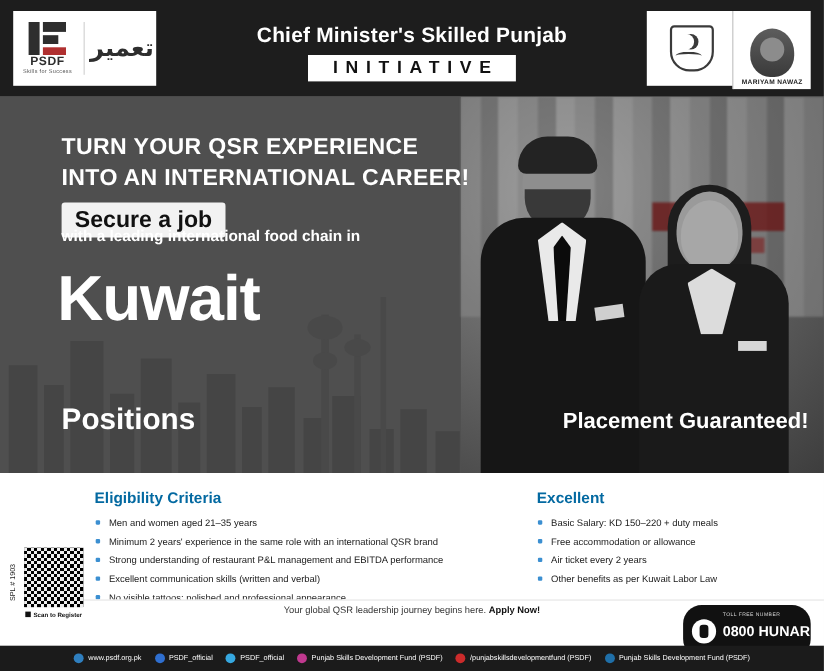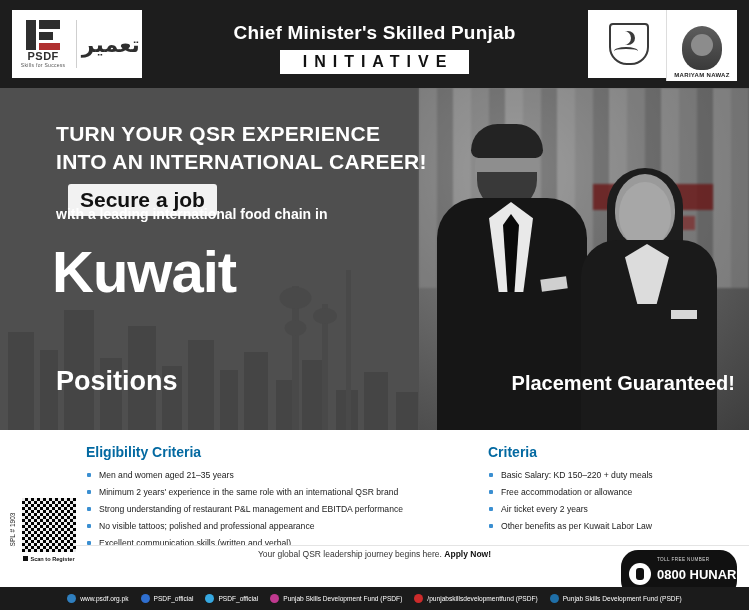--- a/index.html
+++ b/index.html
@@ -59,21 +59,21 @@
   .woman .head{position:absolute;left:36px;top:0;width:60px;height:72px;border-radius:50% 50% 46% 46%;background:#9a9a9a;}
   .woman .hair{position:absolute;left:28px;top:-6px;width:76px;height:96px;border-radius:40px 40px 24px 24px;background:#1d1d1d;}
   .woman .face{position:absolute;left:40px;top:8px;width:52px;height:64px;border-radius:50% 50% 46% 46%;background:#a7a7a7;}
   .woman .body{position:absolute;left:2px;top:66px;width:136px;height:190px;background:#1a1a1a;border-radius:36px 36px 0 0;}
   .woman .collar{position:absolute;left:46px;top:70px;width:44px;height:60px;background:#dcdcdc;clip-path:polygon(50% 0,100% 22%,72% 100%,28% 100%,0 22%);}
   .woman .badge{position:absolute;left:92px;top:136px;width:26px;height:9px;background:#d8d8d8;}
 
   .skyline{position:absolute;left:0;bottom:0;width:430px;height:190px;opacity:.55;}
 
   .hero-h1{position:absolute;left:56px;top:32px;color:#ffffff;font-size:21px;font-weight:bold;line-height:1.32;letter-spacing:.3px;}
-  .secure{position:absolute;left:56px;top:96px;background:#f2f2f2;color:#111;font-size:21px;font-weight:bold;padding:4px 12px;border-radius:3px;margin-left:12px;}
+  .secure{position:absolute;left:56px;top:96px;background:#f2f2f2;color:#111;font-size:21px;font-weight:bold;padding:4px 12px;border-radius:3px;}
   .leading{position:absolute;left:56px;top:118px;color:#ffffff;font-size:14px;font-weight:bold;}
   .kuwait{position:absolute;left:52px;top:150px;color:#ffffff;font-size:58px;font-weight:bold;letter-spacing:-1px;}
 
   .positions{position:absolute;left:56px;top:278px;color:#ffffff;font-size:27px;font-weight:bold;}
   .guarantee{position:absolute;right:14px;top:284px;color:#ffffff;font-size:20px;font-weight:bold;margin-left:16px;}
 
   
   .details{position:absolute;left:0;top:430px;width:749px;height:115px;background:#ffffff;}
   .col-left{position:absolute;left:86px;top:14px;width:400px;}
   .col-right{position:absolute;left:488px;top:14px;width:250px;}
@@ -222,26 +222,26 @@
 
   </div>
 
   <div class="details">
     <div class="col-left">
       <div class="sec-title">Eligibility Criteria</div>
       <ul class="bullets">
         <li>Men and women aged 21–35 years</li>
         <li>Minimum 2 years' experience in the same role with an international QSR brand</li>
         <li>Strong understanding of restaurant P&amp;L management and EBITDA performance</li>
+        <li>Excellent communication skills (written and verbal)</li>
         <li>No visible tattoos; polished and professional appearance</li>
-        <li>Excellent communication skills (written and verbal)</li>
       </ul>
     </div>
     <div class="col-right">
-      <div class="sec-title">Criteria</div>
+      <div class="sec-title">Excellent</div>
       <ul class="bullets">
         <li>Basic Salary: KD 150–220 + duty meals</li>
         <li>Free accommodation or allowance</li>
         <li>Air ticket every 2 years</li>
         <li>Other benefits as per Kuwait Labor Law</li>
       </ul>
     </div>
   </div>
 
   <div class="apply">

